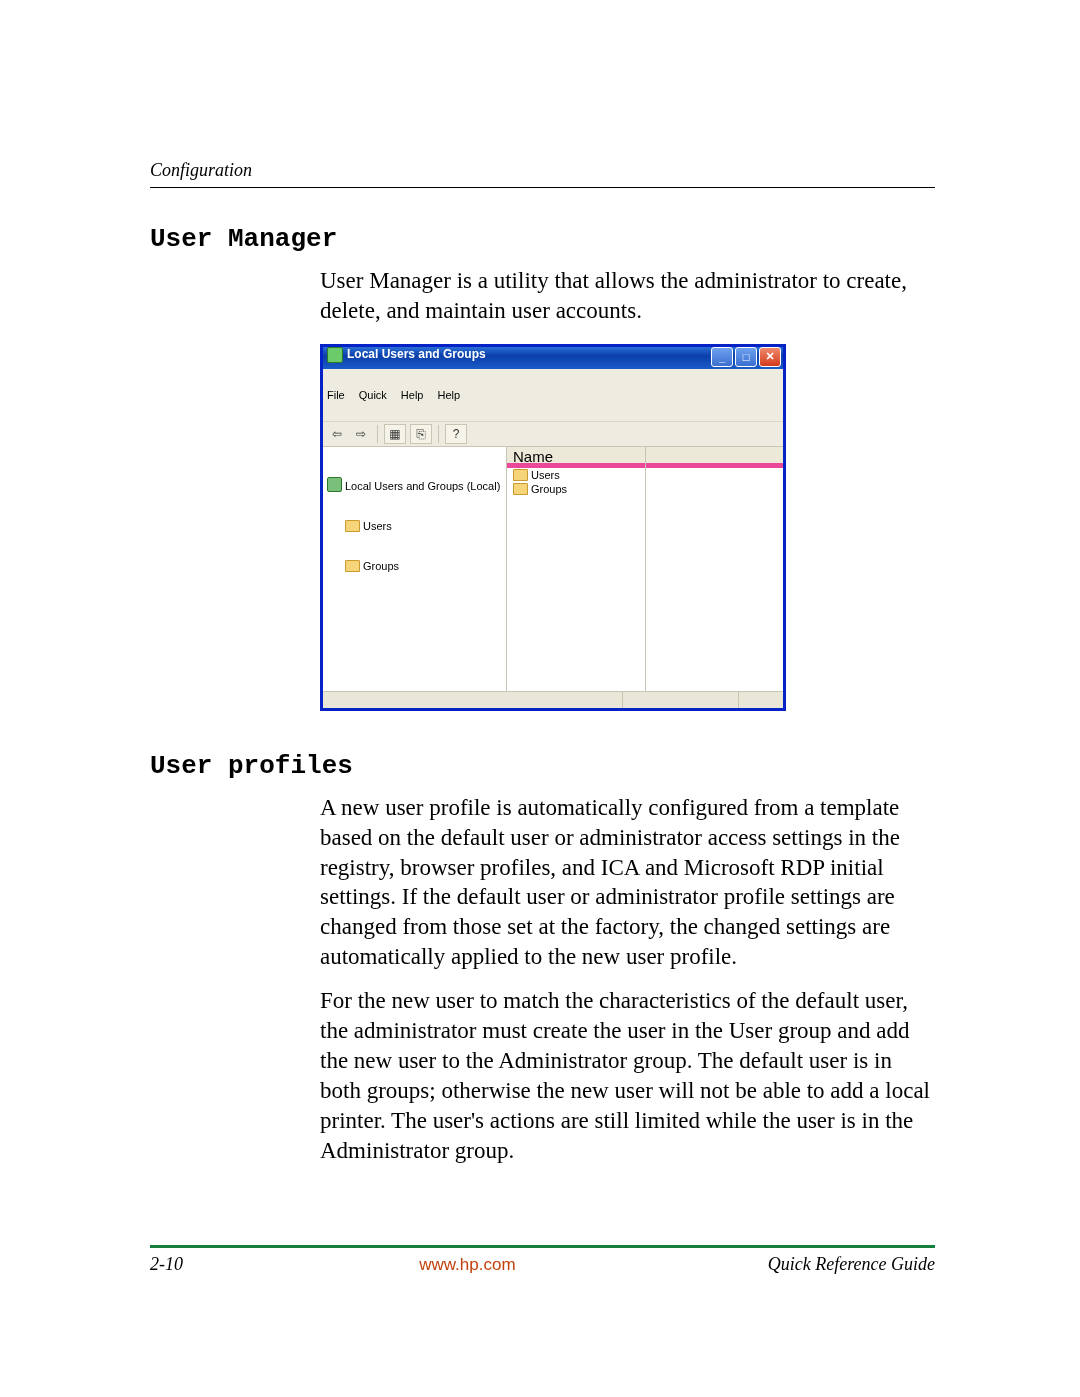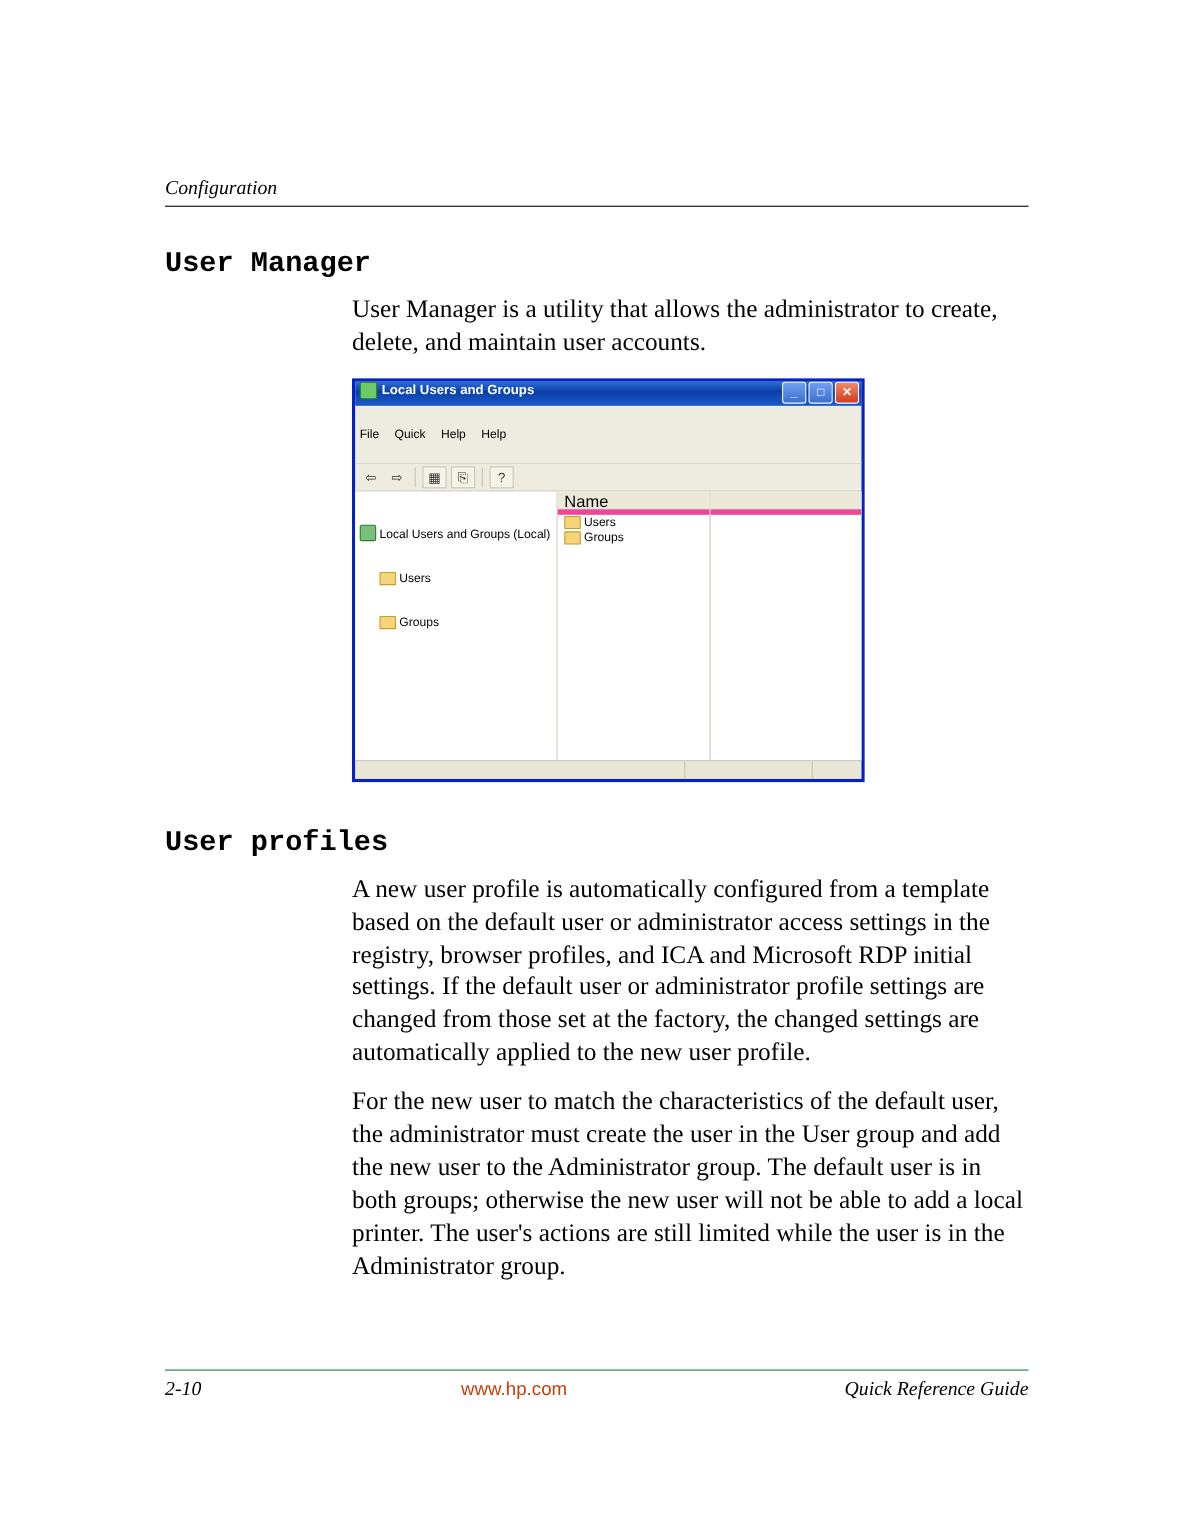--- a/index.html
+++ b/index.html
@@ -163,21 +163,21 @@
     border-right: 1px solid #c9c5b4;
     height:100%;
   }
   .statusbar .seg.a { width: 65%; }
   .statusbar .seg.b { width: 25%; }
 
   .footer {
     display: flex;
     justify-content: space-between;
     align-items: baseline;
-    border-top: 1px solid #15803d;
+    border-top: 3px solid #15803d;
     padding-top: 6px;
     margin-top: 80px;
     font-size: 18px;
   }
   .footer .left { font-style: italic; }
   .footer .center { color: #c2410c; font-family: Arial, sans-serif; font-size: 17px; }
   .footer .right { font-style: italic; margin-left: 16px; }
 </style>
 </head>
 <body>

